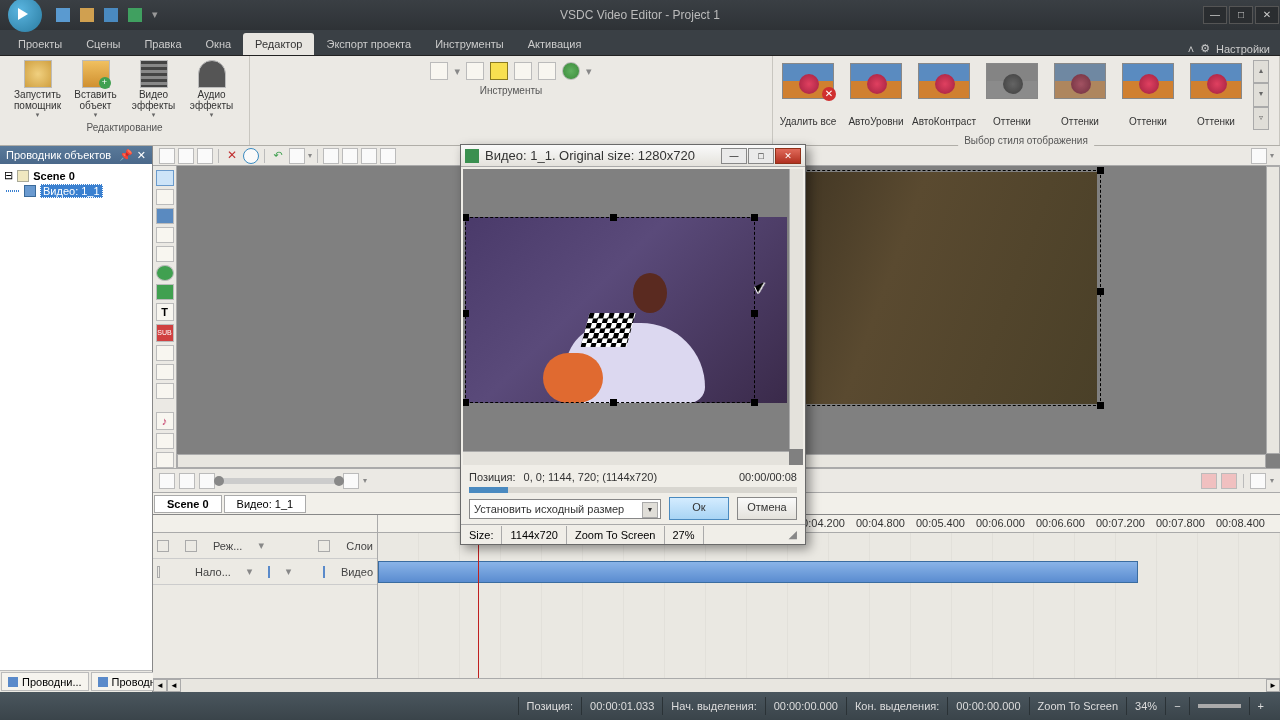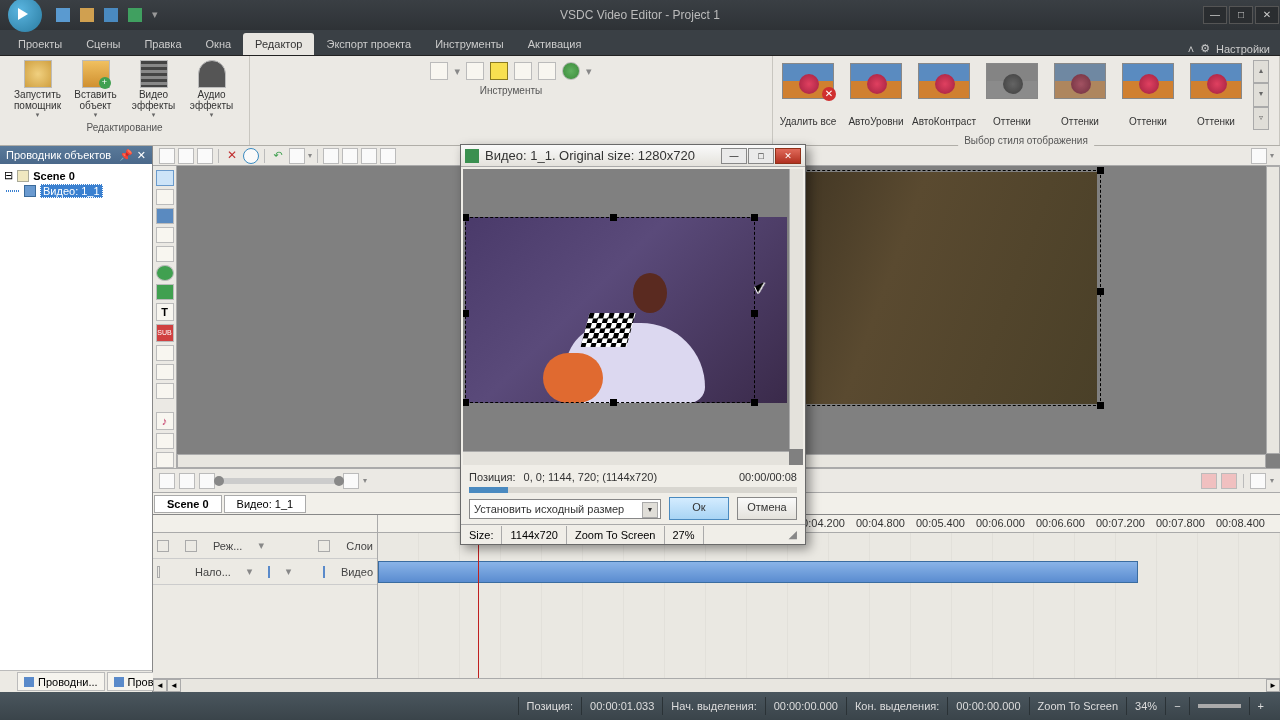--- a/index.html
+++ b/index.html
@@ -46,21 +46,21 @@
 
 .workspace { position: absolute; top: 146px; bottom: 28px; left: 0; right: 0; display: flex; }
 
 .explorer { width: 153px; background: #c2410c; border-right: 1px solid #888; display: flex; flex-direction: column; }
 .explorer .hdr { height: 18px; background: linear-gradient(#5a7a9a, #4a688a); color: #fff; font-size: 11px; padding: 1px 6px; display: flex; align-items: center; }
 .explorer .hdr .tools { margin-left: auto; display: flex; gap: 4px; font-size: 9px; }
 .tree { flex: 1; padding: 4px; background: #fff; }
 .tree-node { display: flex; align-items: center; gap: 4px; padding: 1px 0; }
 .tree-node.selected span { background: #3a80d0; color: #fff; padding: 0 2px; border: 1px dotted #fff; }
 .indent { width: 16px; }
-.exp-tabs { height: 22px; background: #eceae4; display: flex; border-top: 1px solid #bbb; padding-left: 16px; }
+.exp-tabs { height: 22px; background: #eceae4; display: flex; border-top: 1px solid #bbb; }
 .exp-tabs div { padding: 2px 6px; background: #f6f4ee; border: 1px solid #bbb; margin: 1px; font-size: 10px; display: flex; align-items: center; gap: 4px; }
 
 .center { flex: 1; display: flex; flex-direction: column; background: #808080; position: relative; }
 .toolbar-sec { height: 20px; background: #ebe9e4; border-bottom: 1px solid #aaa; display: flex; align-items: center; gap: 3px; padding: 0 6px; }
 .tb-ico { width: 16px; height: 16px; border: 1px solid #bbb; background: #fafafa; }
 .tb-sep { width: 1px; height: 14px; background: #bbb; margin: 0 2px; }
 
 .preview-area { flex: 1; position: relative; background: #808080; overflow: hidden; }
 .vert-toolbar { position: absolute; left: 0; top: 0; bottom: 0; width: 24px; background: #ebe9e4; border-right: 1px solid #aaa; display: flex; flex-direction: column; align-items: center; gap: 3px; padding-top: 4px; }
 .vt-ico { width: 18px; height: 18px; border: 1px solid #bbb; background: #f8f6f0; }

